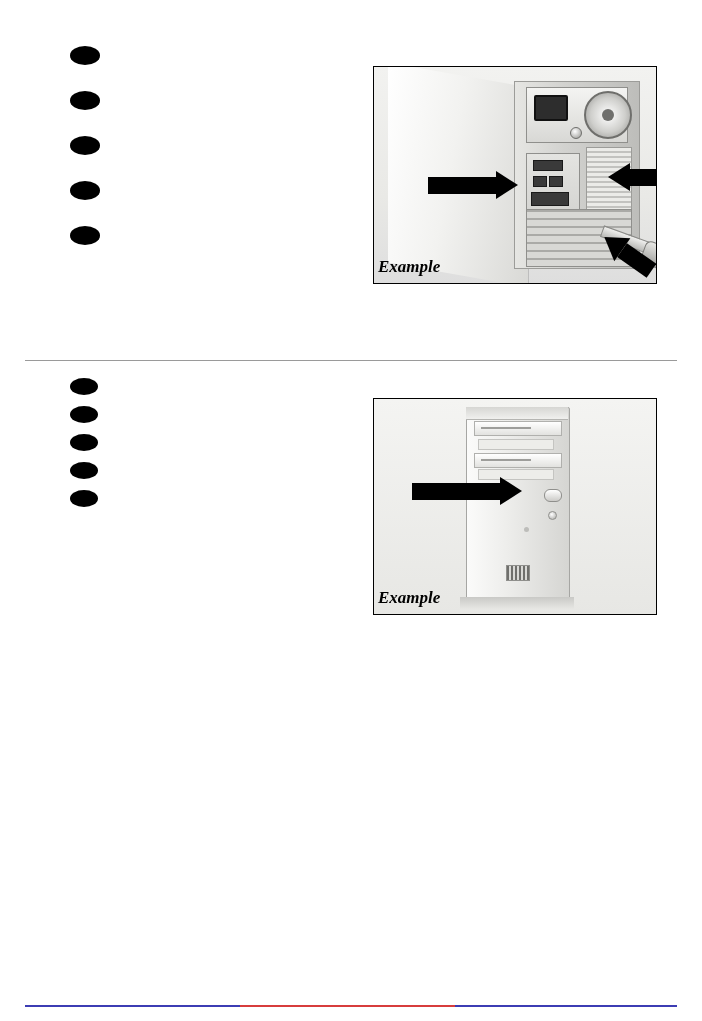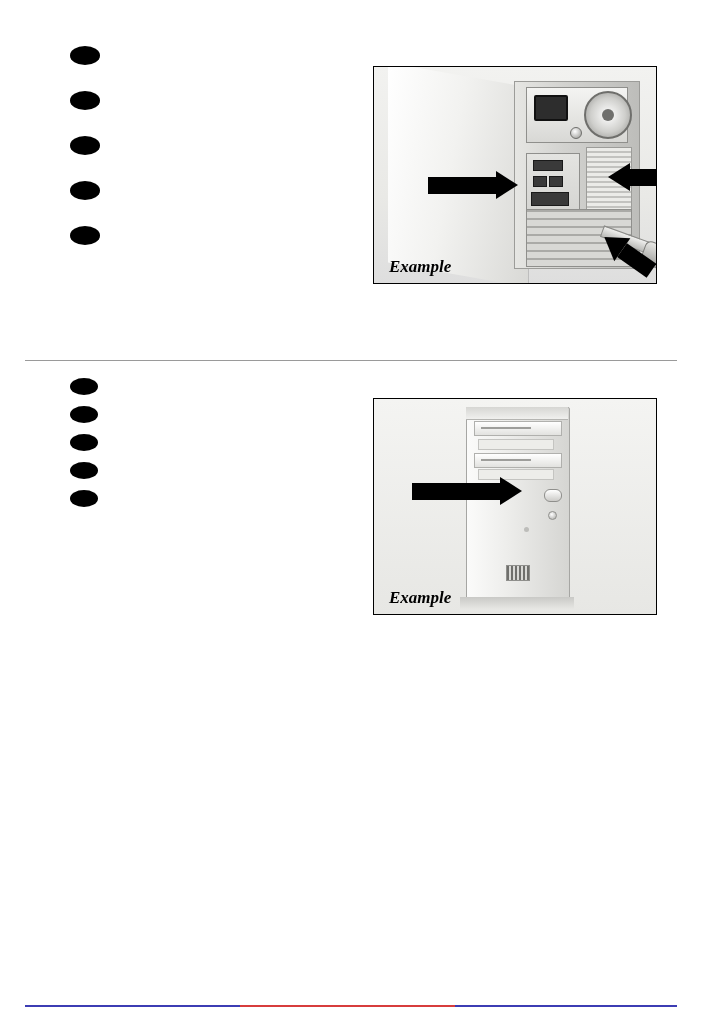--- a/index.html
+++ b/index.html
@@ -74,21 +74,21 @@
     position: absolute;
     border: 1px solid #000000;
     background: #ffffff;
     overflow: hidden;
   }
   #figure-rear { left: 373px; top: 66px; width: 282px; height: 216px; }
   #figure-front { left: 373px; top: 398px; width: 282px; height: 215px; }
 
   .fig-caption {
     position: absolute;
-    left: 15px;
+    left: 4px;
     bottom: 6px;
     font-family: "Liberation Serif", serif;
     font-style: italic;
     font-weight: bold;
     font-size: 17px;
     color: #000000;
     z-index: 40;
   }
 
   

